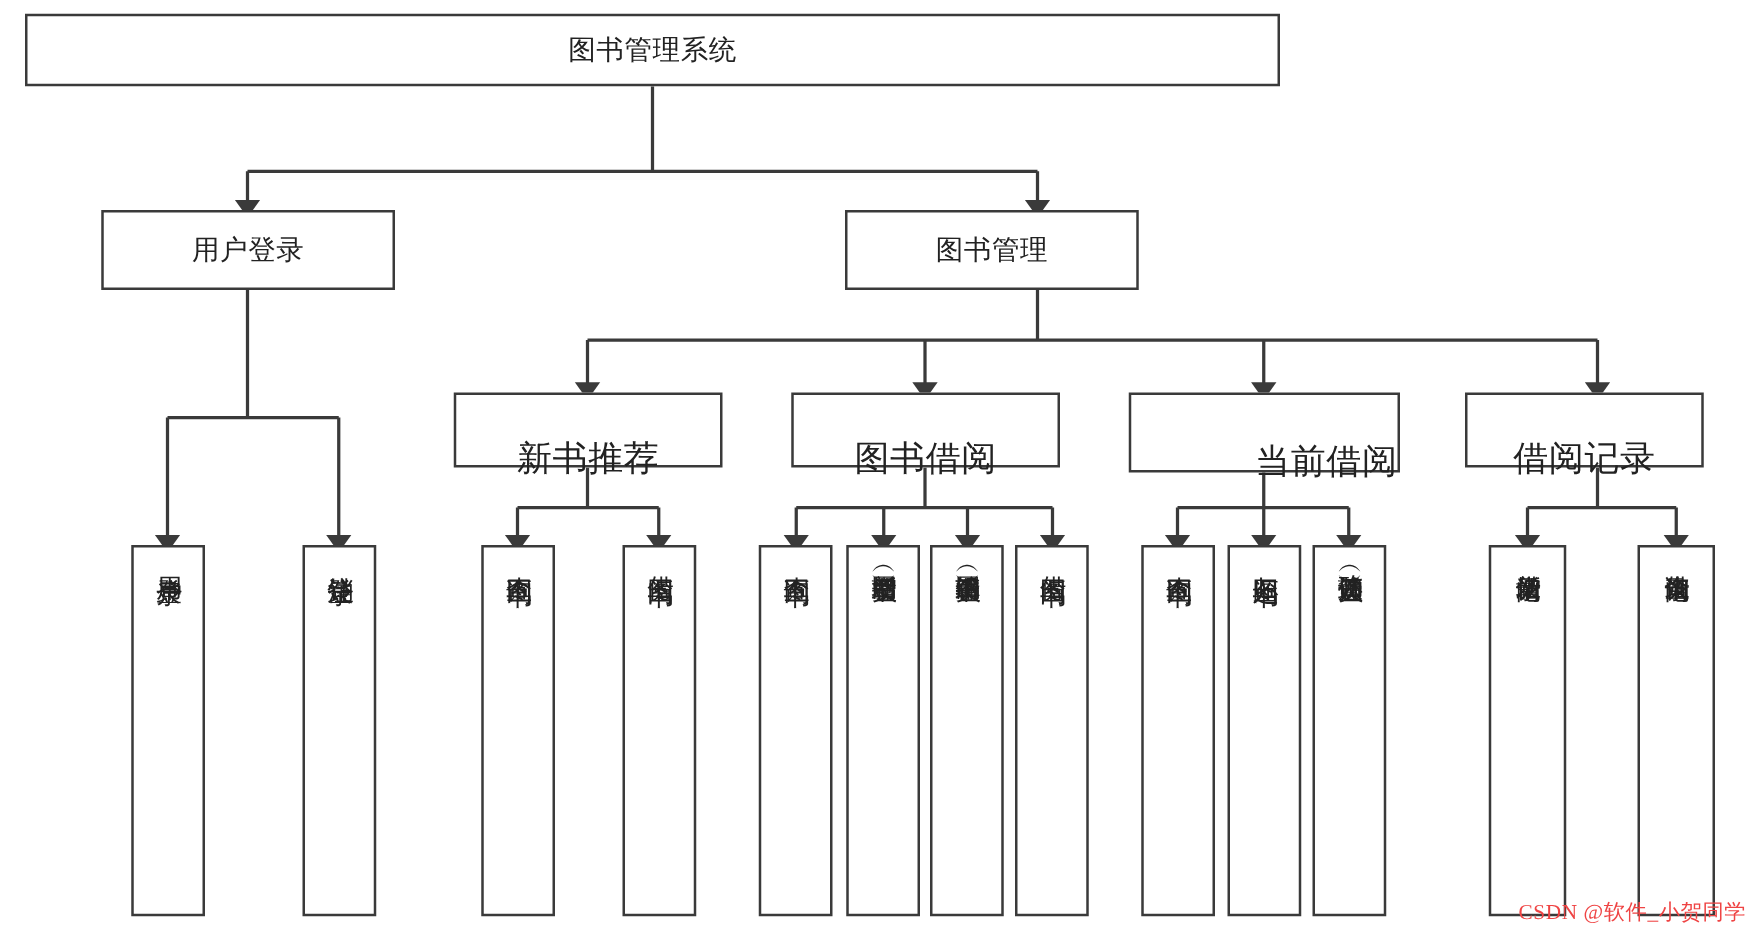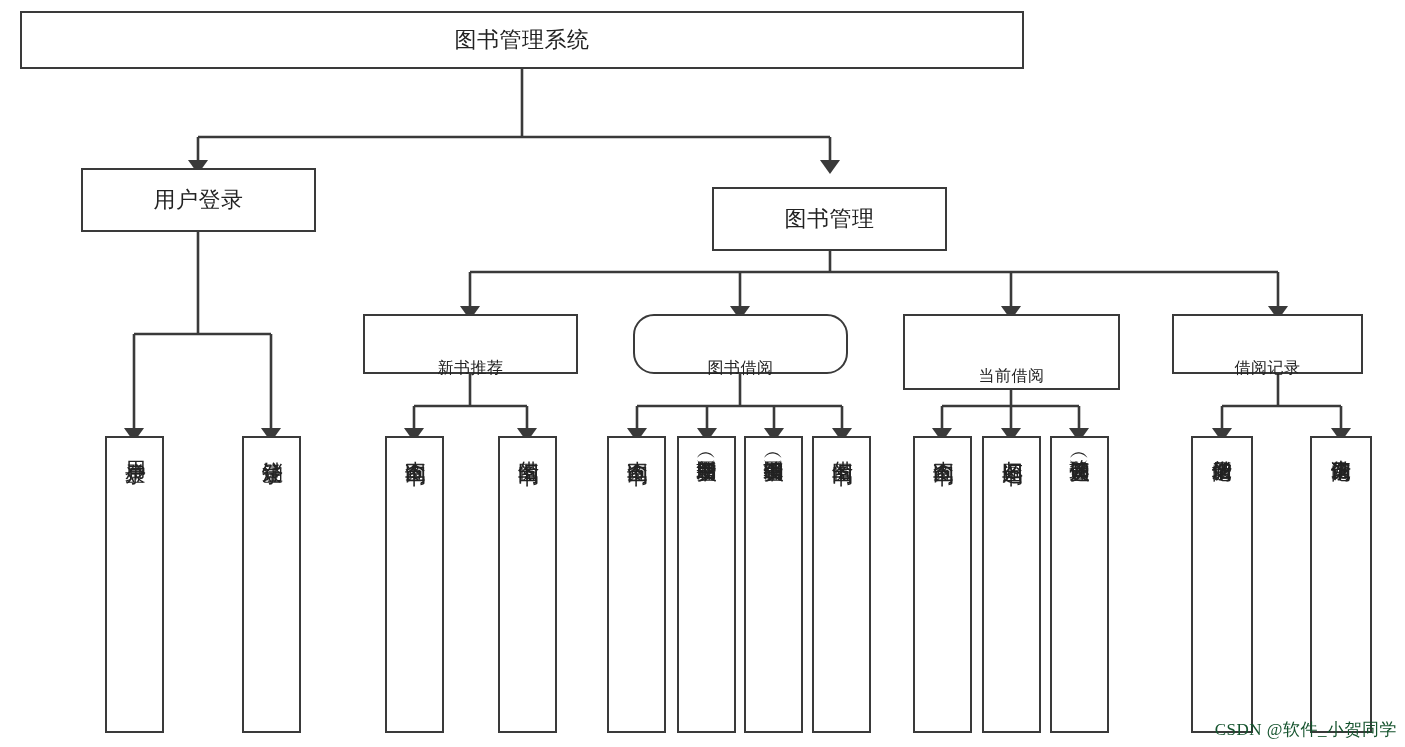--- a/index.html
+++ b/index.html
@@ -41,21 +41,21 @@
   }
   .node-label {
     font-size: 21px;
     line-height: 1.12;
     letter-spacing: 0.5px;
     color: #222222;
     white-space: pre;
   }
   .node.root .node-label { font-size: 22px; }
   .node.level2 .node-label { font-size: 22px; }
-  .node.level3 .node-label { font-size: 16px; margin-top: 48px; }
+  .node.level3 .node-label { font-size: 28px; margin-top: 48px; }
   .node.leaf {
     align-items: flex-start;
     justify-content: center;
     padding-top: 6px;
   }
   .node.leaf .node-label {
     writing-mode: vertical-rl;
     text-orientation: upright;
     font-size: 21px;
     line-height: 1.14;
@@ -64,21 +64,21 @@
   }
   .node.leaf.tall-text .node-label {
     font-size: 20px;
     letter-spacing: 0.5px;
   }
   .watermark {
     position: absolute;
     right: 8px;
     bottom: 6px;
     font-size: 17px;
-    color: #14532d;
+    color: #ef4444;
     letter-spacing: 0.5px;
     z-index: 5;
     white-space: nowrap;
   }
 </style>
 </head>
 <body>
 
 <div id="canvas">
 
@@ -136,33 +136,33 @@
   </svg>
 
   <div class="node root" style="left:20px; top:11px; width:1004px; height:58px;">
     <span class="node-label">图书管理系统</span>
   </div>
 
   <div class="node level2" style="left:81px; top:168px; width:235px; height:64px;">
     <span class="node-label">用户登录</span>
   </div>
 
-  <div class="node level2" style="left:712px; top:168px; width:235px; height:64px;margin-top:19px;">
+  <div class="node level2" style="left:676px; top:168px; width:235px; height:64px;">
     <span class="node-label">图书管理</span>
   </div>
 
   <div class="node level3" style="left:363px; top:314px; width:215px; height:60px;">
     <span class="node-label">新书推荐</span>
   </div>
 
-  <div class="node level3" style="left:633px; top:314px; width:215px; height:60px;border-radius:21px;">
+  <div class="node level3" style="left:633px; top:314px; width:215px; height:60px;">
     <span class="node-label">图书借阅</span>
   </div>
 
-  <div class="node level3" style="left:903px; top:314px; width:217px; height:76px;">
+  <div class="node level3" style="left:903px; top:314px; width:217px; height:64px;justify-content:flex-end;">
     <span class="node-label">当前借阅</span>
   </div>
 
   <div class="node level3" style="left:1172px; top:314px; width:191px; height:60px;">
     <span class="node-label">借阅记录</span>
   </div>
 
   <div class="node leaf" style="left:105px; top:436px; width:59px; height:297px;">
     <span class="node-label">用户登录</span>
   </div>

